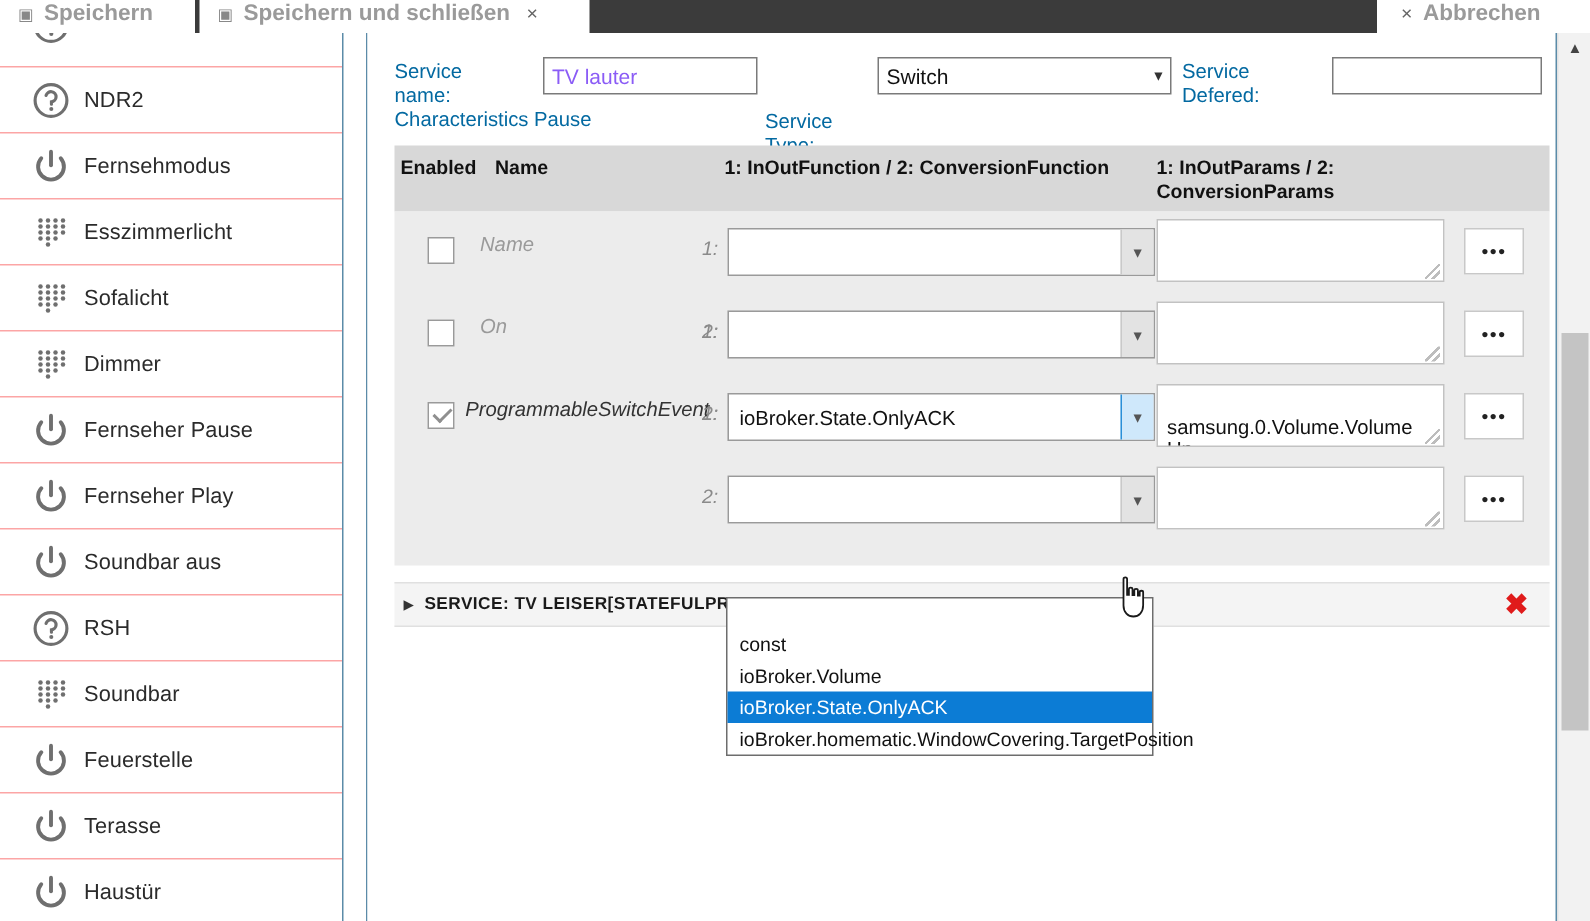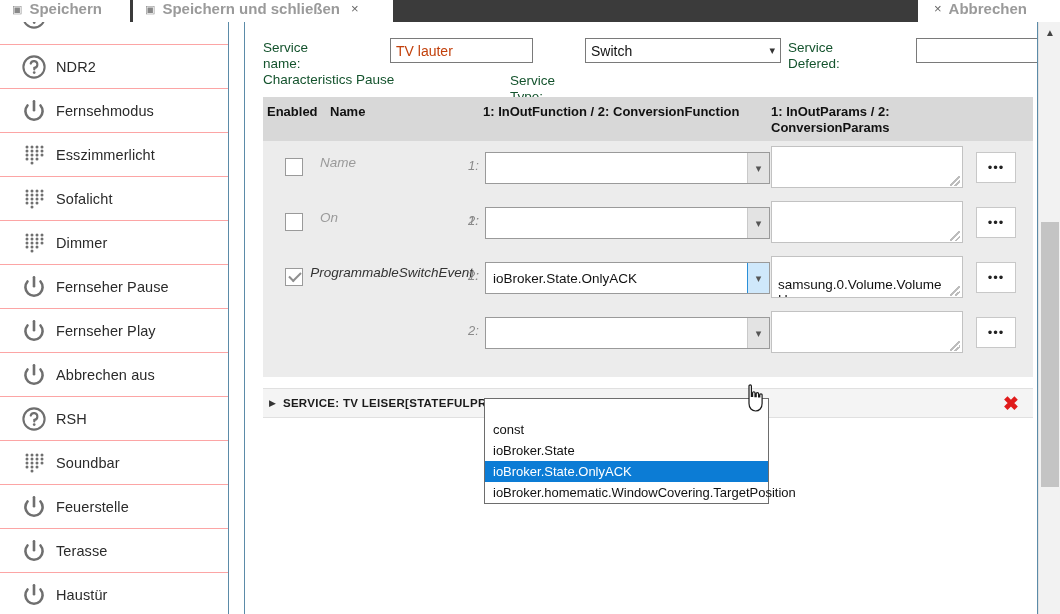--- a/index.html
+++ b/index.html
@@ -56,26 +56,26 @@
   .gap-fill { position: absolute; left: 229px; top: 22px; width: 15px; height: 592px; background: #fff; }
 
   
   .main {
     position: absolute; left: 245px; top: 22px; width: 793px; height: 592px;
     background: #ffffff; overflow: hidden;
   }
 
   .form-row { position: absolute; left: 18px; top: 14px; width: 760px; height: 60px; }
   .f-label {
-    position: absolute; font-size: 13.5px; color: #14532d; line-height: 16px;
+    position: absolute; font-size: 13.5px; color: #0369a1; line-height: 16px;
   }
   .f-input {
     position: absolute; border: 1px solid #7a7a7a; background: #fff;
-    font-family: "Liberation Sans", sans-serif; font-size: 14px; color: #c2410c;
-    padding: 2px 5px; outline: none; margin-left: 28px;
+    font-family: "Liberation Sans", sans-serif; font-size: 14px; color: #8b5cf6;
+    padding: 2px 5px; outline: none;
   }
   .f-select {
     position: absolute; border: 1px solid #7a7a7a; background: #fff;
     font-family: "Liberation Sans", sans-serif; font-size: 14px; color: #111;
     padding: 2px 5px; display: flex; align-items: center; justify-content: space-between;
   }
   .chev { color: #333; font-size: 11px; }
 
   
   .tbl-head {
@@ -319,21 +319,21 @@
           </span>
           <span class="side-label">Fernseher Play</span>
         </div>
         <div class="side-item">
           <span class="side-ico">
             <svg width="26" height="26" viewBox="0 0 26 26">
               <path d="M6.5 7.5 A8.6 8.6 0 1 0 19.5 7.5" fill="none" stroke="#6f6f6f" stroke-width="2.6" stroke-linecap="round"></path>
               <line x1="13" y1="3.2" x2="13" y2="12.2" stroke="#6f6f6f" stroke-width="2.6" stroke-linecap="round"></line>
             </svg>
           </span>
-          <span class="side-label">Abbrechen aus</span>
+          <span class="side-label">Soundbar aus</span>
         </div>
         <div class="side-item">
           <span class="side-ico">
             <svg width="26" height="26" viewBox="0 0 26 26">
               <circle cx="13" cy="13" r="10.6" fill="none" stroke="#6f6f6f" stroke-width="2.1"></circle>
               <path d="M9.7 9.6 a3.4 3.4 0 1 1 3.6 4.3 v1.6" fill="none" stroke="#6f6f6f" stroke-width="2.1" stroke-linecap="round"></path>
               <circle cx="13.2" cy="18.6" r="1.35" fill="#6f6f6f"></circle>
             </svg>
           </span>
           <span class="side-label">RSH</span>
@@ -479,21 +479,21 @@
       <span class="svc-tri">▶</span>
       <span class="svc-text">SERVICE: TV LEISER[STATEFULPROGRAMMA</span>
       <span class="svc-x">✖</span>
     </div>
   </div>
 
   <div class="dd-popup">
     <div class="dd-spacer"></div>
     <div id="dd-host">
         <div class="dd-item">const</div>
-        <div class="dd-item">ioBroker.State</div>
+        <div class="dd-item">ioBroker.Volume</div>
         <div class="dd-item sel">ioBroker.State.OnlyACK</div>
         <div class="dd-item">ioBroker.homematic.WindowCovering.TargetPosition</div>
       </div>
   </div>
 
   <div class="cursor">
     <svg width="26" height="30" viewBox="0 0 26 30">
       <path d="M7 3 C7 1.5 9.4 1.5 9.4 3 L9.4 13.5 L10.6 13.5 L10.6 9.8 C10.6 8.4 13 8.4 13 9.8
                L13 13.7 L14.2 13.7 L14.2 10.6 C14.2 9.2 16.6 9.2 16.6 10.6 L16.6 14 L17.8 14
                L17.8 11.8 C17.8 10.5 20.1 10.5 20.1 11.8 L20.1 20.5 C20.1 25.2 17.2 28 13.6 28

